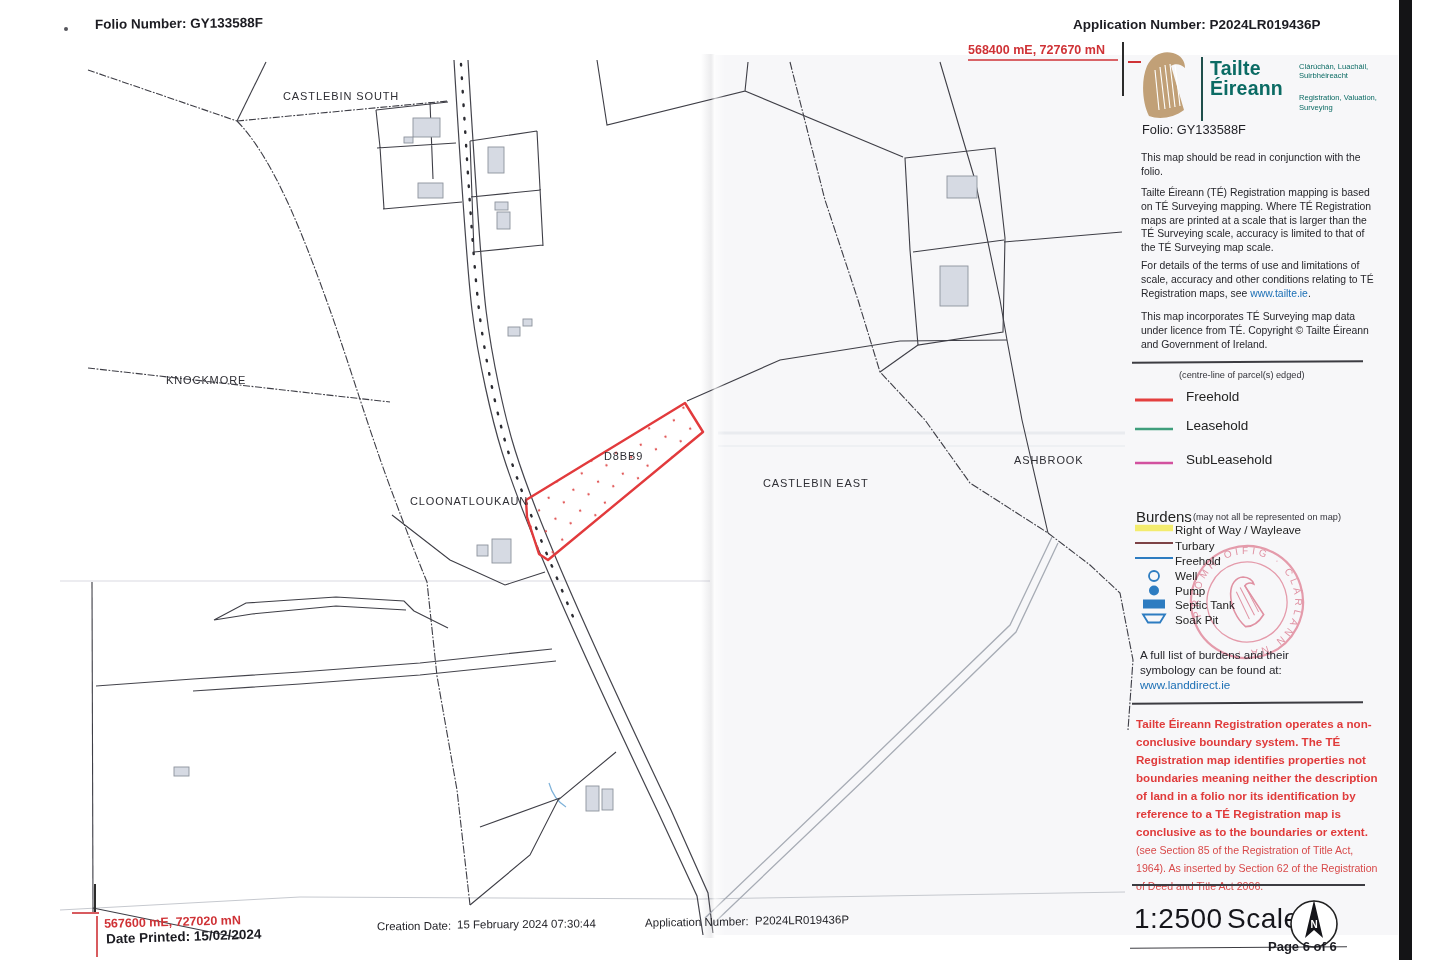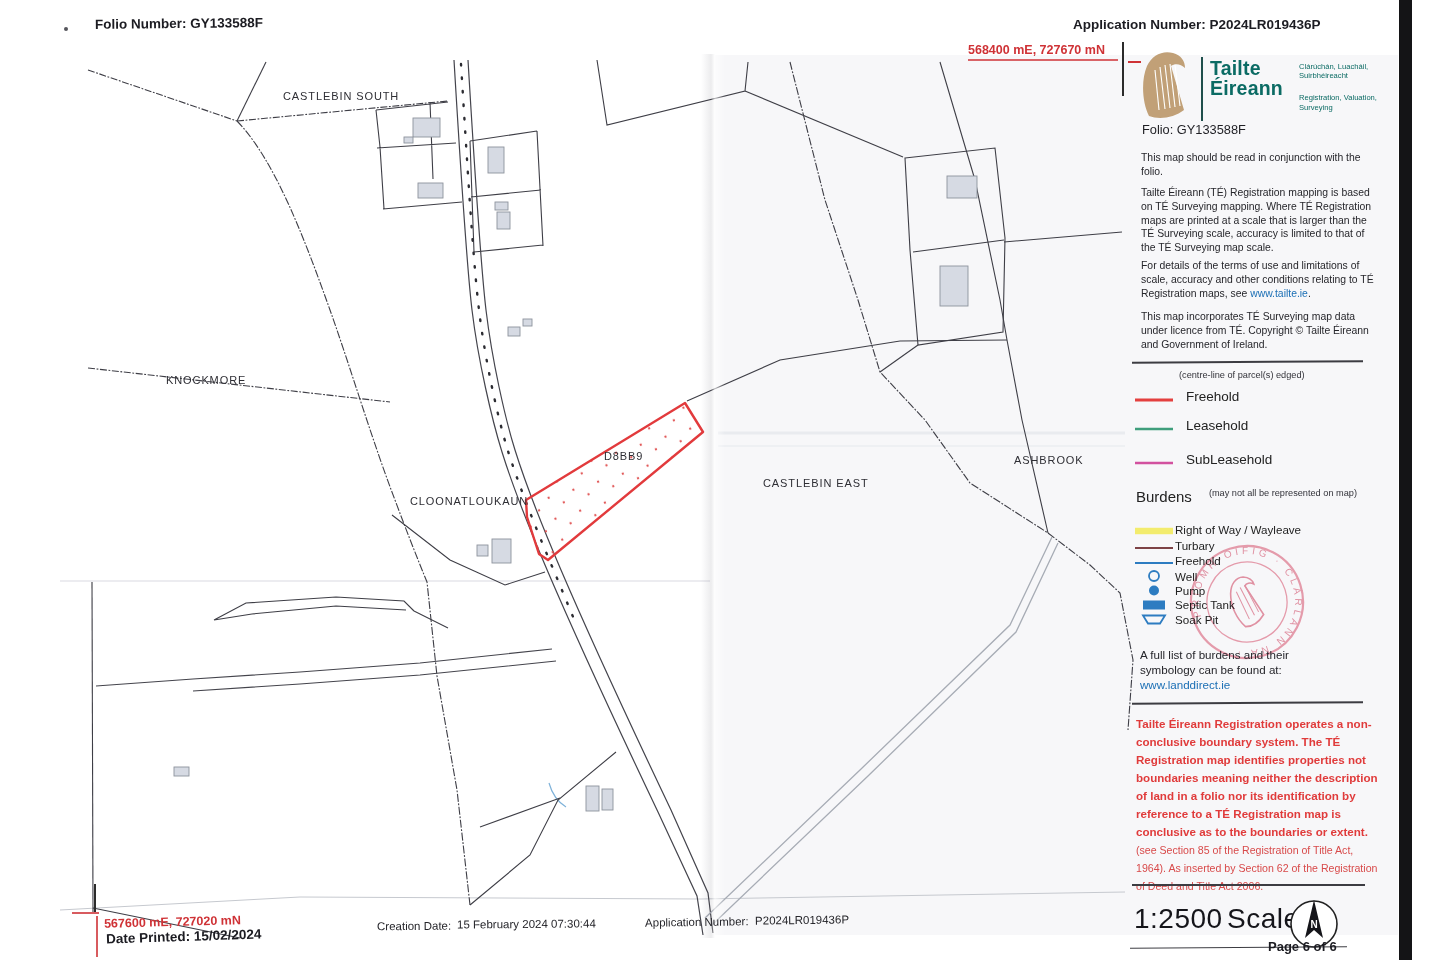--- a/index.html
+++ b/index.html
@@ -9,21 +9,21 @@
   .hdr{font-weight:bold;font-size:13.5px;color:#1c1c22;white-space:nowrap}
   .redtxt{color:#cf3236;font-weight:bold;font-size:12.5px;white-space:nowrap}
   .para{font-size:10.4px;line-height:13.8px;color:#26262b}
   .link{color:#1b6fb5;cursor:pointer}
   .divider{height:1.5px;background:#3c3c42}
   .brand{font-weight:bold;font-size:19.5px;line-height:20px;color:#0b6b64;letter-spacing:.2px}
   .tagline{font-size:7.6px;line-height:9.2px;color:#0b6b64}
   .foliorow{font-size:12.8px;color:#1f1f24}
   .own-row{display:flex;align-items:flex-end;gap:11px}
   .own-label{font-size:13.5px;color:#222}
-  .bur-row{display:flex;align-items:flex-end}
+  .bur-row{display:flex;align-items:flex-start}
   .bur-sym{width:42px;display:flex;justify-content:center;align-items:center}
   .bur-label{font-size:11.6px;color:#222}
   .note-sm{font-size:9.2px;color:#33333a}
   .burdens-title{font-size:15px;color:#222}
   .warn-b{font-weight:bold;font-size:11.6px;color:#e03b3b;line-height:14.3px}
   .warn-r{font-size:10.6px;color:#d84a4a;line-height:14.3px}
   .scale-big{font-size:28px;color:#15151a;white-space:nowrap;letter-spacing:.5px}
   .footer-txt{font-size:11.5px;color:#26262b;white-space:nowrap}
   .page-label{font-weight:bold;font-size:13px;color:#1c1c22;white-space:nowrap}
   .fold{left:701px;top:54px;width:24px;height:884px;
@@ -187,21 +187,21 @@
     </svg>
     <span class="own-label">Leasehold</span>
   </div>
   <div class="abs own-row" style="left:1133px;top:452px">
     <svg width="42" height="8">
       <line x1="2" y1="4" x2="40" y2="4" stroke-width="2.5" stroke="#d2519f"></line>
     </svg>
     <span class="own-label">SubLeasehold</span>
   </div>
 
-  <div class="abs" style="left:1136px;top:488px;display:flex;align-items:flex-start;gap:17px">
+  <div class="abs" style="left:1136px;top:508px;display:flex;align-items:center;gap:1px">
     <span class="burdens-title">Burdens</span>
     <span class="note-sm">(may not all be represented on map)</span>
   </div>
 
   <div class="abs bur-row" style="left:1133px;top:523px">
     <span class="bur-sym">
         <svg width="40" height="10">
       <line x1="1" y1="5" x2="39" y2="5" stroke-width="6.5" opacity="0.9" stroke="#f3eb5f"></line>
         </svg>
       </span>

